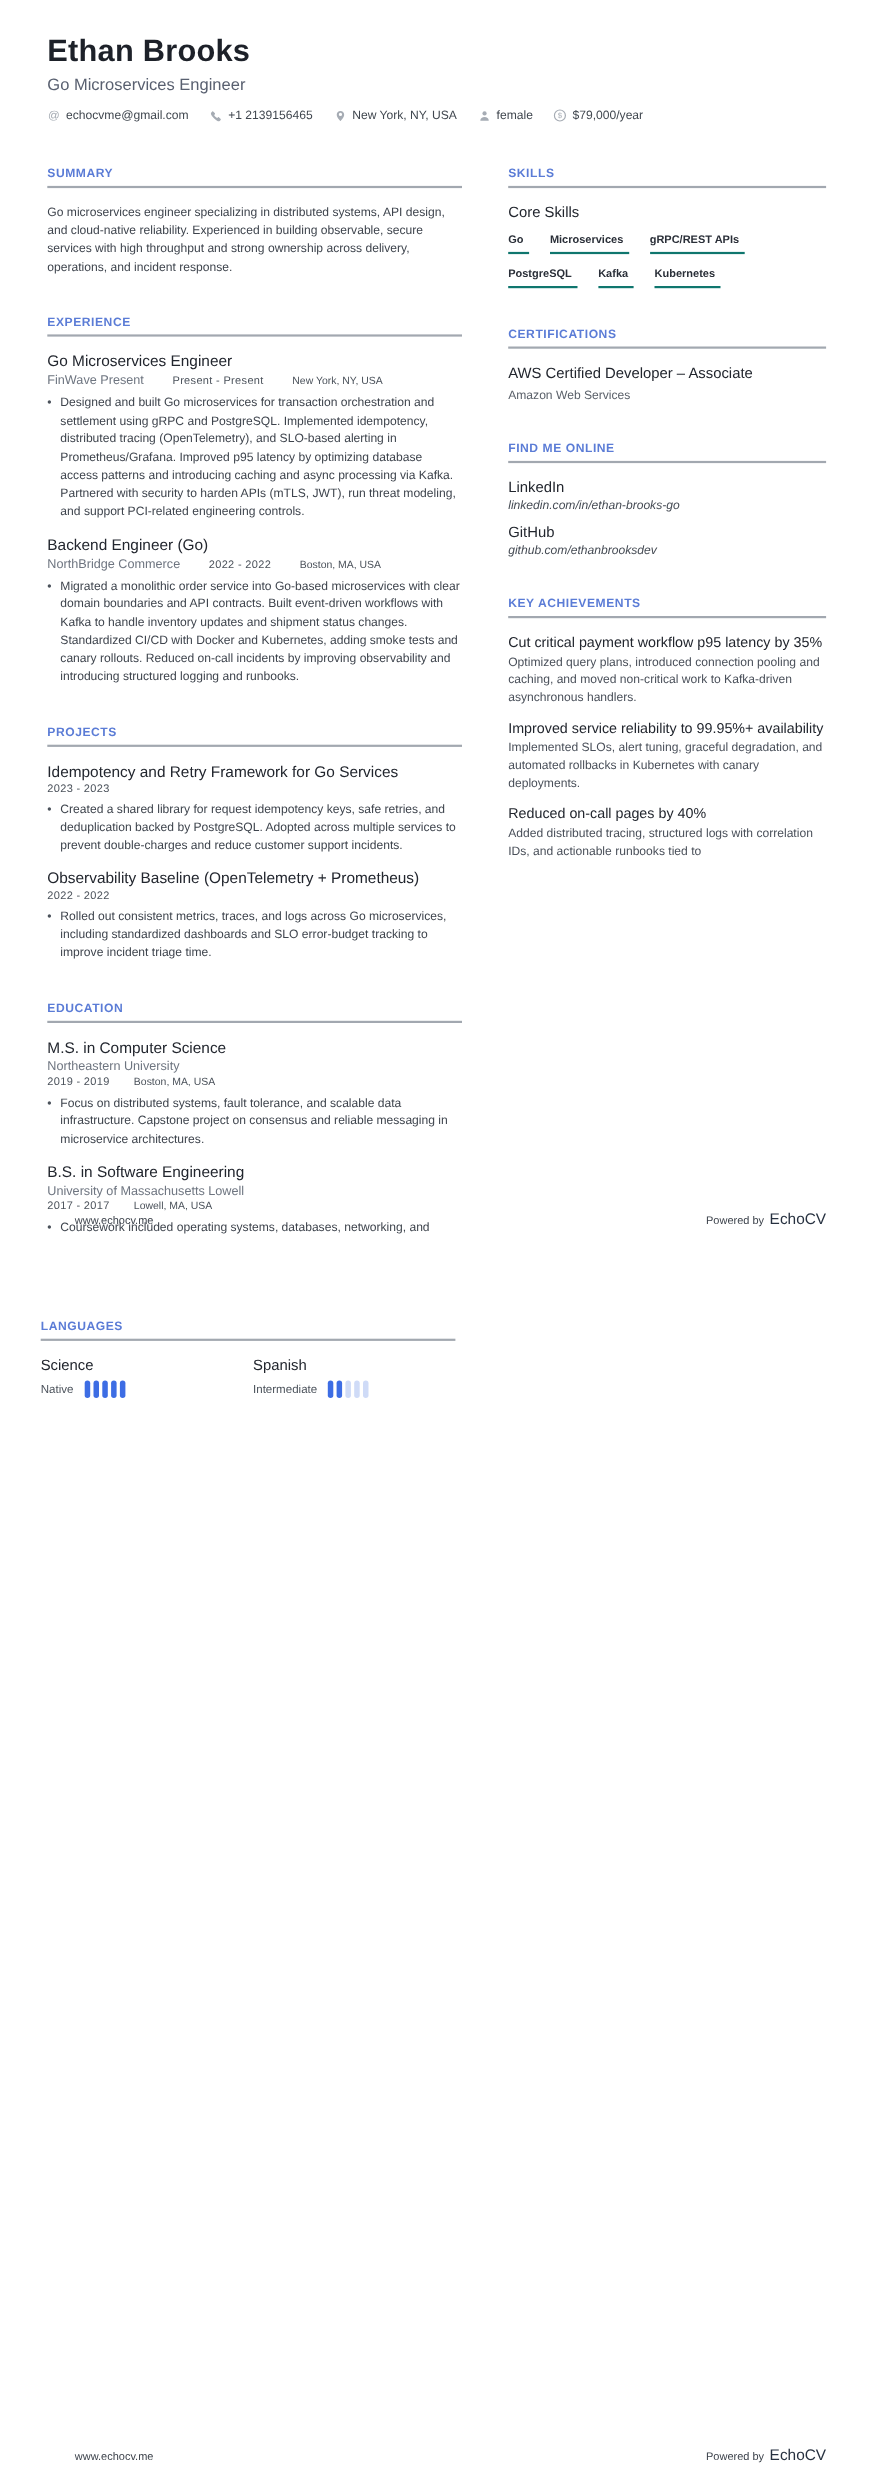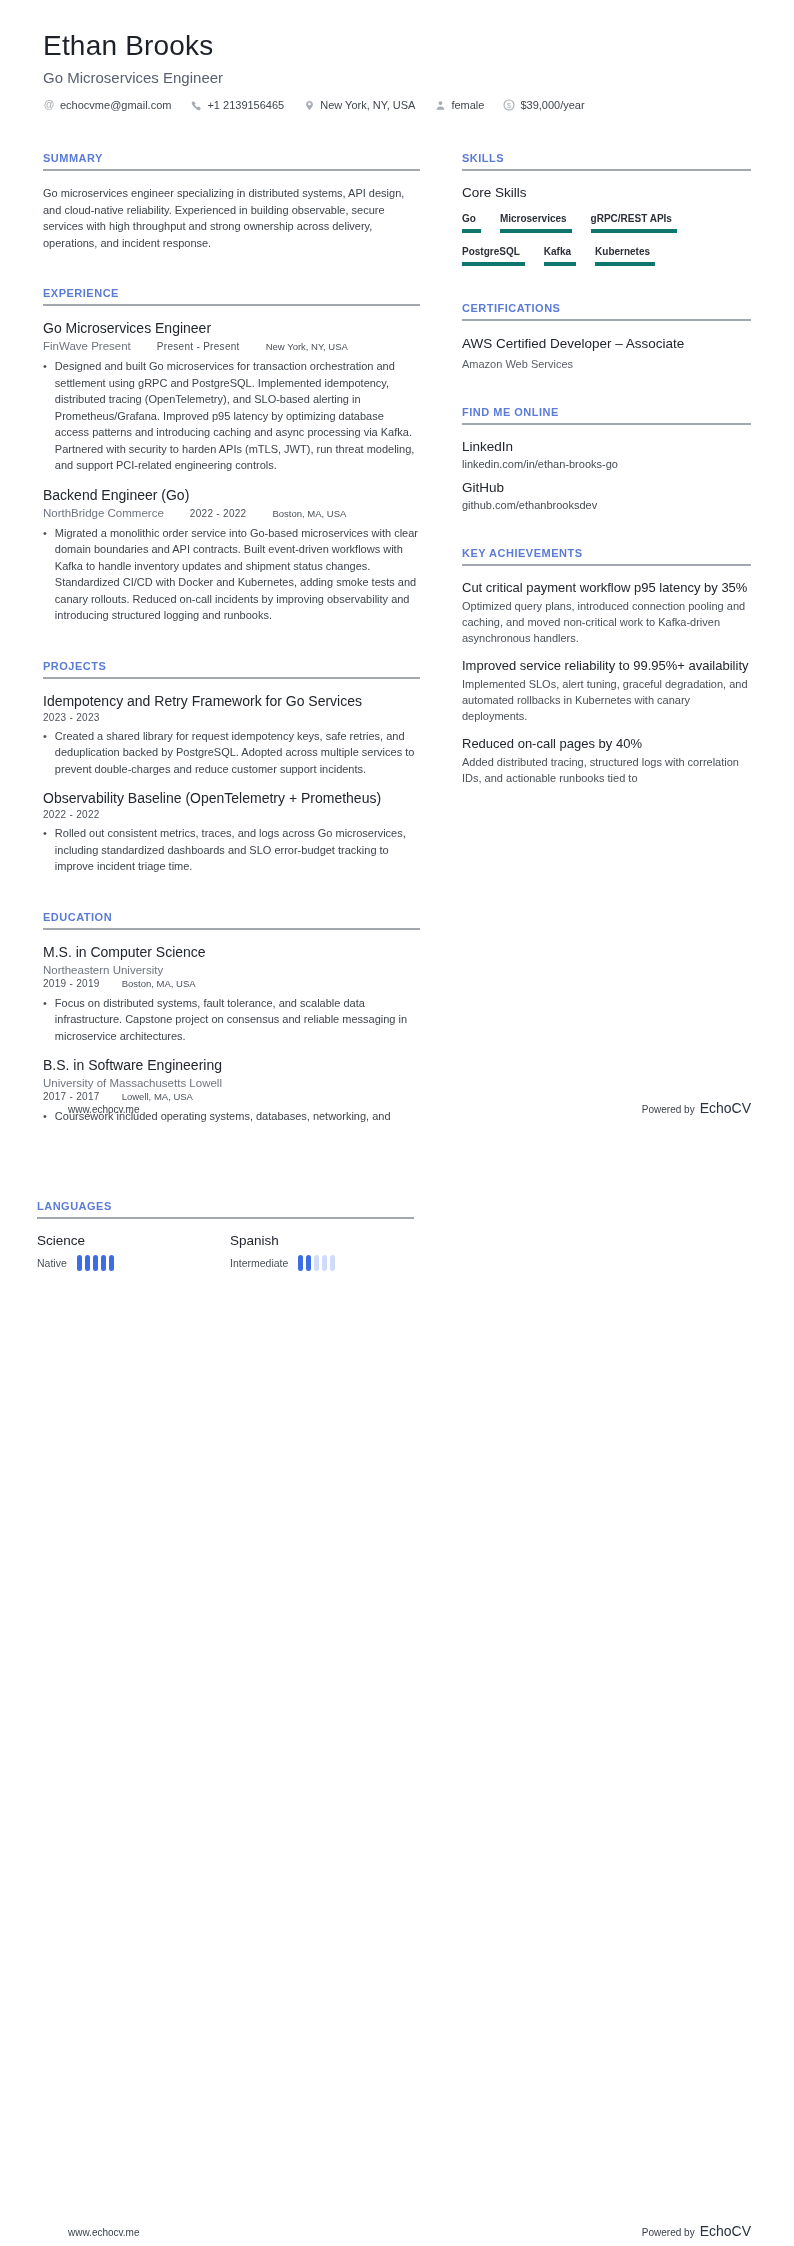--- a/index.html
+++ b/index.html
@@ -7,21 +7,21 @@
     --text:#3e444d; --title:#22262e; --muted:#6e7580; --meta:#4b525b; --icon:#a6acb4;
   }
   *{margin:0;padding:0;box-sizing:border-box;}
   body{
     width:794px; background:#ffffff;
     font-family:"Liberation Sans","DejaVu Sans",sans-serif;
     color:var(--text); -webkit-font-smoothing:antialiased;
   }
   .page{width:794px;height:1123px;position:relative;padding:30px 43px 0 43px;overflow:hidden;background:#fff;}
   
-  .name{font-size:28px;color:#1d2129;letter-spacing:.2px;font-weight:400;}
+  .name{font-size:28px;color:#1d2129;letter-spacing:.2px;font-weight:700;}
   .job-title{font-size:15px;color:#596070;margin-top:7px;font-weight:400;}
   .contacts{display:flex;align-items:center;gap:19px;margin-top:13px;flex-wrap:wrap;}
   .contact{display:flex;align-items:center;gap:5px;font-size:11px;color:#40474f;}
   .contact .ic{display:inline-flex;width:12px;height:12px;align-items:center;justify-content:center;color:var(--icon);}
   
   .cols{display:flex;margin-top:41px;}
   .col-left{width:377px;margin-right:42px;flex:none;}
   .col-right{width:289px;flex:none;}
   
   .section{margin-bottom:36px;}
@@ -34,26 +34,26 @@
   .meta-row{display:flex;align-items:baseline;gap:26px;margin:4px 0 6px;}
   .company{font-size:11.5px;color:var(--muted);}
   .school{font-size:11.5px;color:var(--muted);margin:4px 0 2px;}
   .dates{font-size:10px;color:var(--meta);letter-spacing:.3px;}
   .loc{font-size:9.5px;color:var(--meta);}
   .bullet{display:flex;gap:8px;}
   .bullet .dot{color:var(--meta);font-size:11px;line-height:1.5;flex:none;}
   
   .group-title{font-size:13.5px;color:var(--title);margin-bottom:13px;}
   .tags{display:flex;flex-wrap:wrap;column-gap:19px;row-gap:13px;}
-  .tag{font-size:10px;font-weight:bold;color:#2a2f38;border-bottom:4px solid #0f766e;padding:0 5px 5px 0;}
+  .tag{font-size:10px;font-weight:bold;color:#2a2f38;border-bottom:2px solid #0f766e;padding:0 5px 5px 0;}
   
   .cert-title{font-size:13.5px;color:var(--title);line-height:1.35;font-weight:500;}
   .cert-issuer{font-size:11px;color:#5a6069;margin:5px 0 11px;}
   .link-label{font-size:13.5px;color:var(--title);font-weight:500;}
-  .link-url{font-size:11px;color:#454b54;margin:4px 0 10px;}
+  .link-url{font-size:11px;color:#454b54;margin:4px 0 10px;font-style:italic;}
   
   .ach-title{font-size:13px;color:var(--title);margin-bottom:4px;font-weight:500;}
   .ach-desc{font-size:11px;line-height:1.45;color:#4a505a;margin-bottom:11px;}
   
   .langs{display:flex;}
   .lang{width:193px;flex:none;}
   .lang-name{font-size:13.5px;color:var(--title);margin-bottom:7px;font-weight:500;}
   .lang-level{display:flex;align-items:center;gap:10px;}
   .lang-label{font-size:10.5px;color:var(--meta);}
   .bars{display:flex;gap:3px;align-items:center;}
@@ -109,21 +109,21 @@
         </span>
         <span>female</span>
       </span>
       <span class="contact">
         <span class="ic">
           <svg width="12" height="12" viewBox="0 0 12 12">
               <circle cx="6" cy="6" r="5" fill="none" stroke="#a6acb4" stroke-width="1.1"></circle>
               <text x="6" y="8.5" font-size="7" text-anchor="middle" fill="#a6acb4" font-family="Liberation Sans, DejaVu Sans, sans-serif">$</text>
             </svg>
         </span>
-        <span>$39,000/year</span>
+        <span>$79,000/year</span>
       </span>
     </div>
   </div>
 
   <div class="cols">
 
     <div class="col-left">
 
       <div class="section">
         <div class="sec-head">SUMMARY</div>

